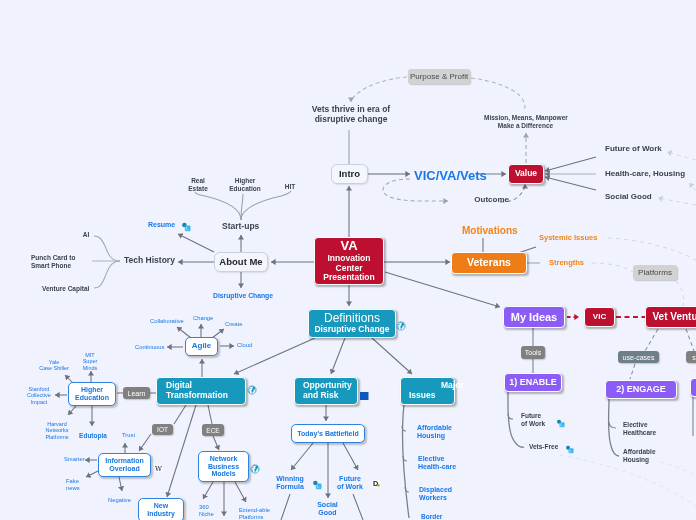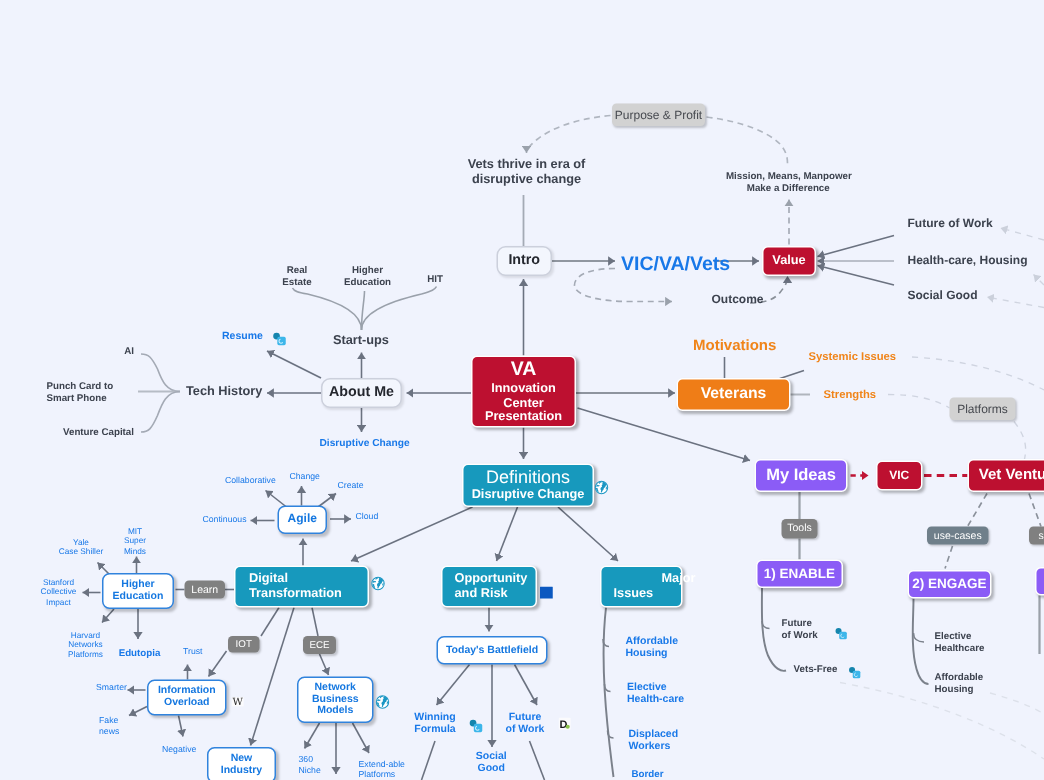--- a/index.html
+++ b/index.html
@@ -195,21 +195,21 @@
       </div>
       <div class="node n-fill n-red" style="left: 584px; top: 307px; width: 31px; height: 20px;">
         <div style="font-size: 8px;">VIC</div>
       </div>
       <div class="node n-fill n-red" style="left: 645px; top: 306px; width: 75px; height: 22px;">
         <div style="font-size: 10px;">Vet Ventures</div>
       </div>
       <div class="node n-fill n-black" style="left: 504px; top: 373px; width: 58px; height: 19px;">
         <div style="font-size: 9px;">1) ENABLE</div>
       </div>
-      <div class="node n-fill n-black" style="left: 605px; top: 380px; width: 56px; height: 19px;">
+      <div class="node n-fill n-black" style="left: 605px; top: 380px; width: 72px; height: 19px;">
         <div style="font-size: 9px;">2) ENGAGE</div>
       </div>
       <div class="node n-fill n-black" style="left: 690px; top: 378px; width: 40px; height: 19px;"></div>
       <div class="node n-blueout" style="left: 185px; top: 337px; width: 33px; height: 19px;">
         <div style="font-size: 8px;">Agile</div>
       </div>
       <div class="node n-blueout" style="left: 68px; top: 382px; width: 48px; height: 24px;">
         <div style="font-size: 7px;">Higher</div>
         <div style="font-size: 7px;">Education</div>
       </div>

